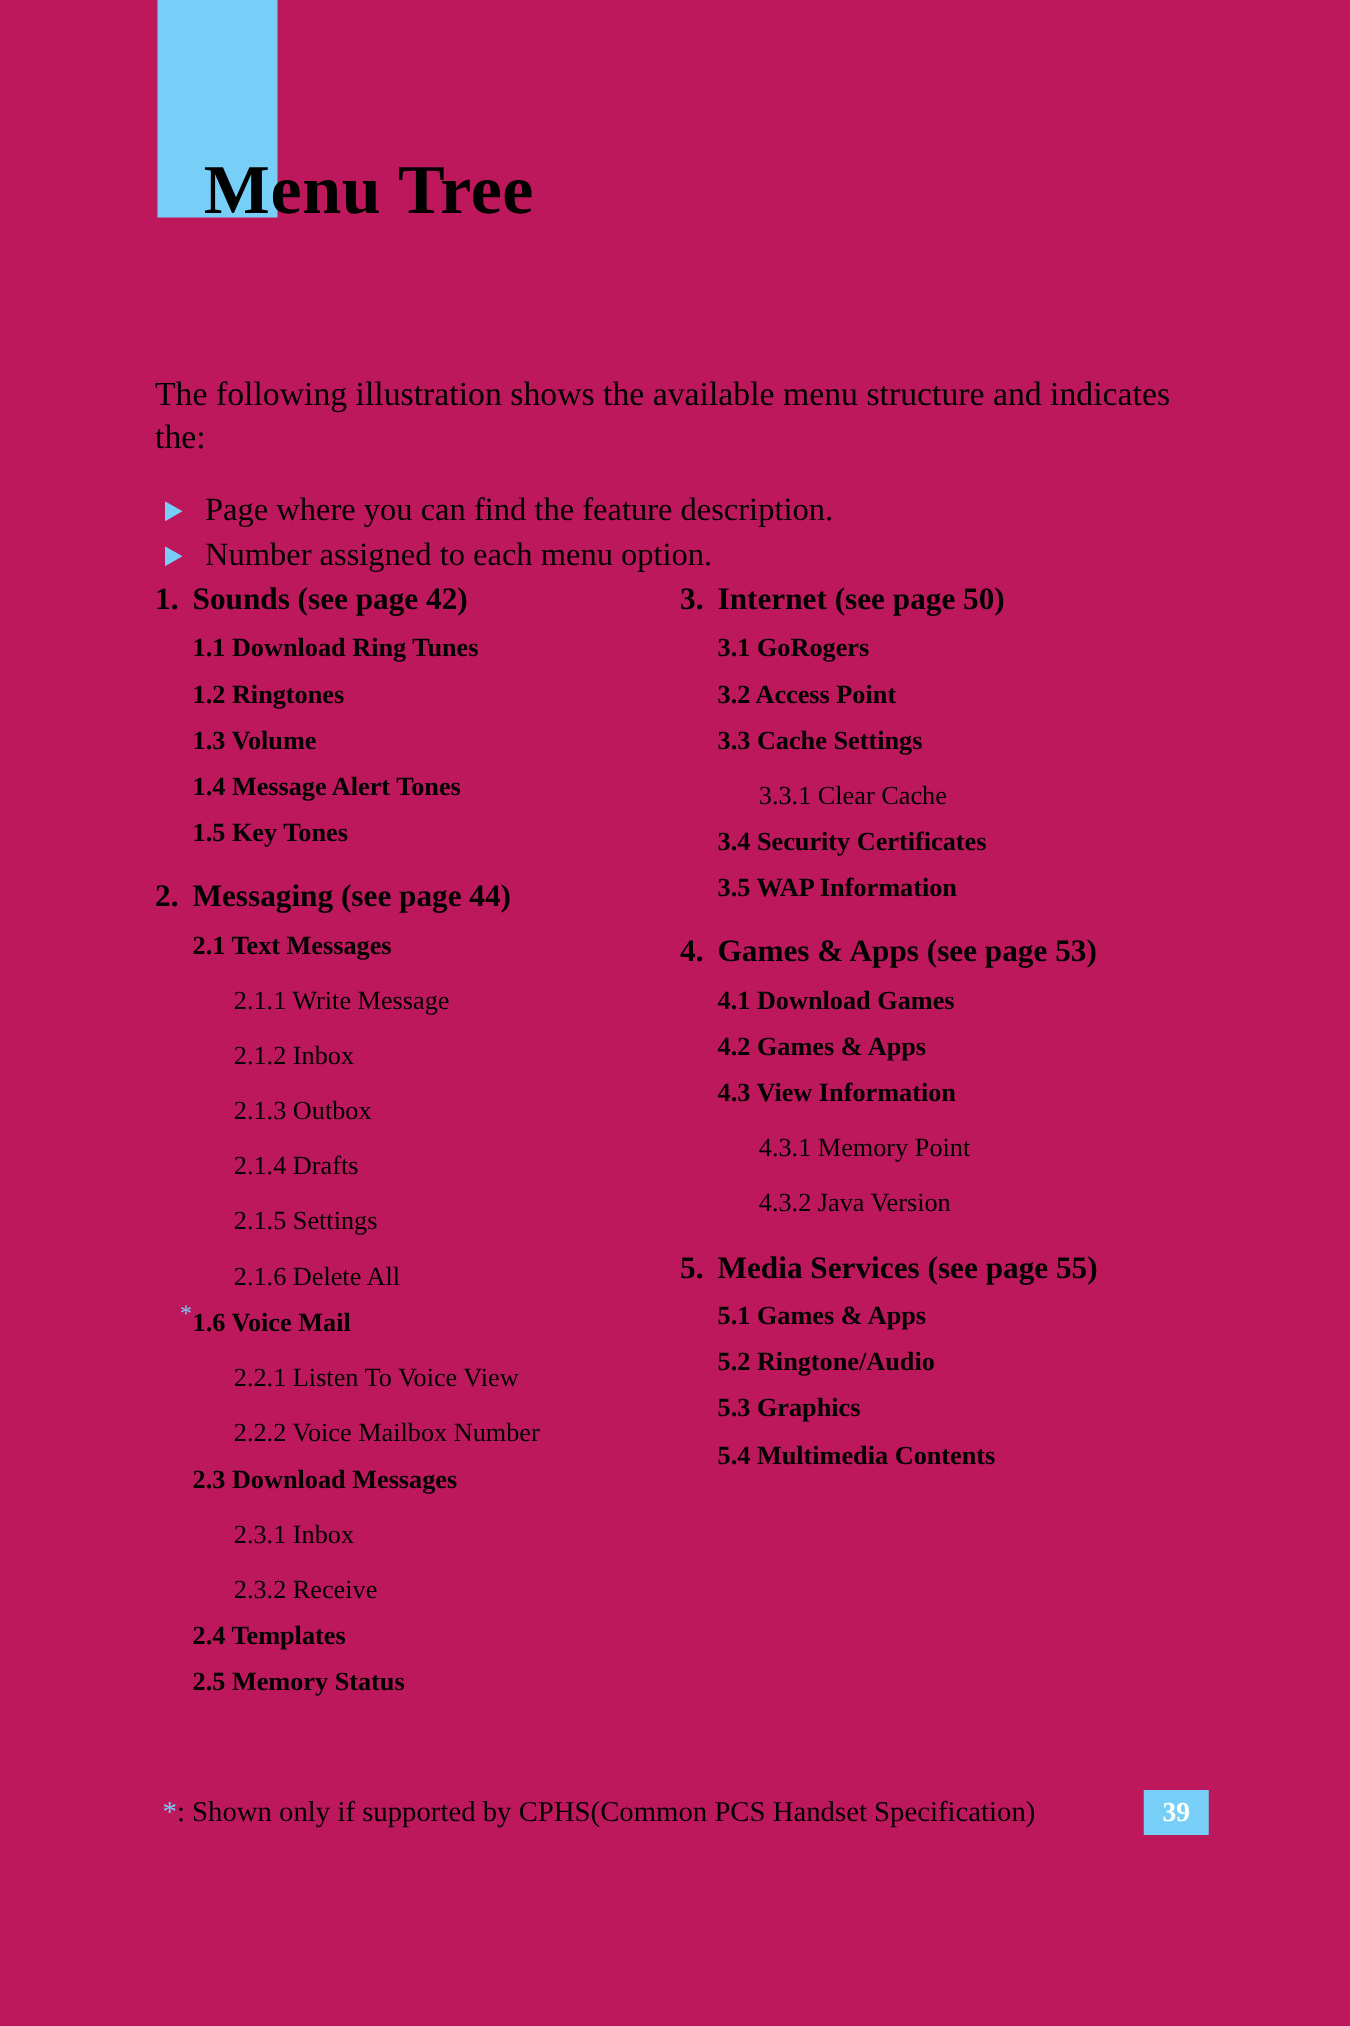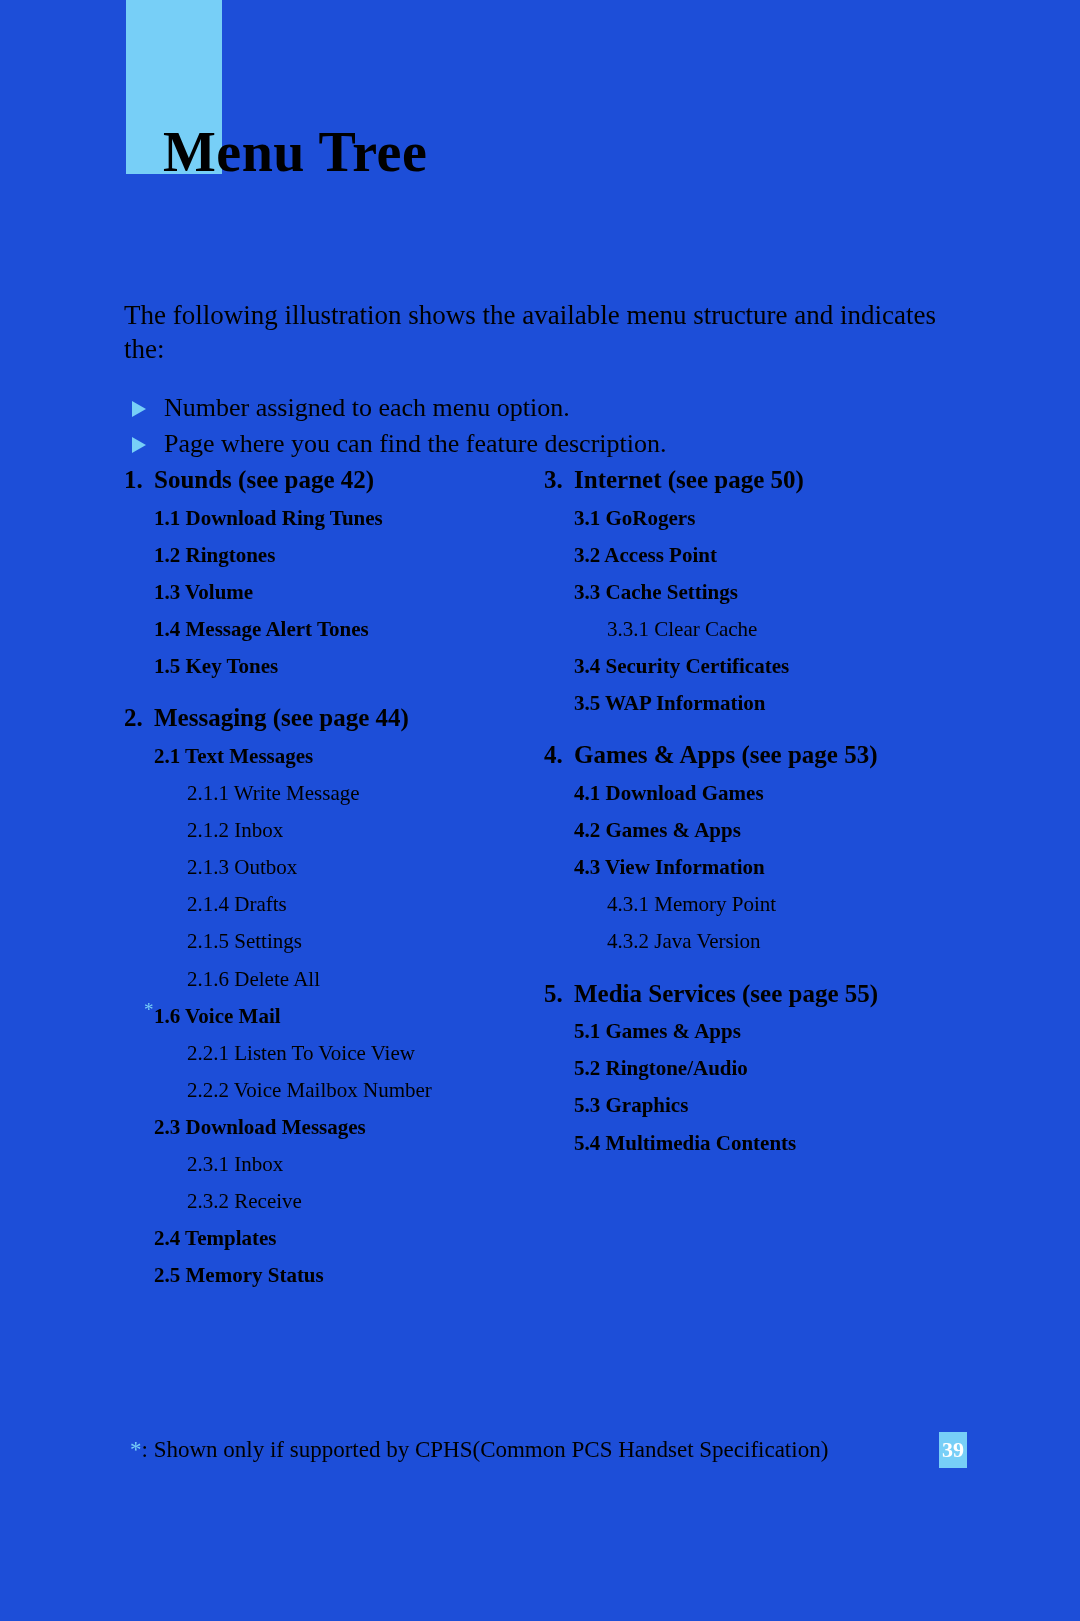--- a/index.html
+++ b/index.html
@@ -9,21 +9,21 @@
   }
   body {
     font-family: "Liberation Serif", "DejaVu Serif", serif;
     color: #000000;
     -webkit-font-smoothing: antialiased;
   }
   .page {
     position: relative;
     width: 1080px;
     height: 1621px;
-    background: #1d4ed8;
+    background: #be185d;
     overflow: hidden;
   }
 
   
   .header-block {
     position: absolute;
     left: 126px;
     top: 0;
     width: 96px;
     height: 174px;
@@ -118,20 +118,21 @@
     white-space: nowrap;
     position: relative;
   }
   .lvl3 {
     font-size: 21px;
     font-weight: normal;
     line-height: 1.1;
     padding-left: 63px;
     margin-bottom: 14px;
     white-space: nowrap;
+    margin-top: 21px;
   }
   .star {
     color: #77cff7;
     font-size: 19px;
     position: absolute;
     left: 20px;
     top: -5px;
     font-weight: normal;
   }
 
@@ -148,21 +149,21 @@
   }
   .footnote {
     font-size: 23px;
     line-height: 1.2;
     white-space: nowrap;
   }
   .footnote .star-inline {
     color: #77cff7;
   }
   .page-badge {
-    width: 28px;
+    width: 52px;
     height: 36px;
     background: #77cff7;
     color: #ffffff;
     font-size: 22px;
     font-weight: bold;
     display: flex;
     align-items: center;
     justify-content: center;
     margin-right: 3px;
   }
@@ -177,29 +178,29 @@
 
   <div class="intro">
     <p class="intro-para">The following illustration shows the available menu structure and indicates the:</p>
     <ul class="bullet-list" id="bullet-list">
         <li class="bullet-item">
           <span class="bullet-marker">
             <svg width="14" height="16" viewBox="0 0 14 16">
               <polygon points="0,0 14,8 0,16" fill="#77cff7"></polygon>
             </svg>
           </span>
-          <span>Number assigned to each menu option.</span>
+          <span>Page where you can find the feature description.</span>
         </li>
         <li class="bullet-item">
           <span class="bullet-marker">
             <svg width="14" height="16" viewBox="0 0 14 16">
               <polygon points="0,0 14,8 0,16" fill="#77cff7"></polygon>
             </svg>
           </span>
-          <span>Page where you can find the feature description.</span>
+          <span>Number assigned to each menu option.</span>
         </li>
       </ul>
   </div>
 
   <div class="tree">
     <div class="col" id="left-col">
         <div class="sec">
           <div class="lvl1">
             <span class="num">1.</span>
             <span class="txt">Sounds (see page 42)</span>

